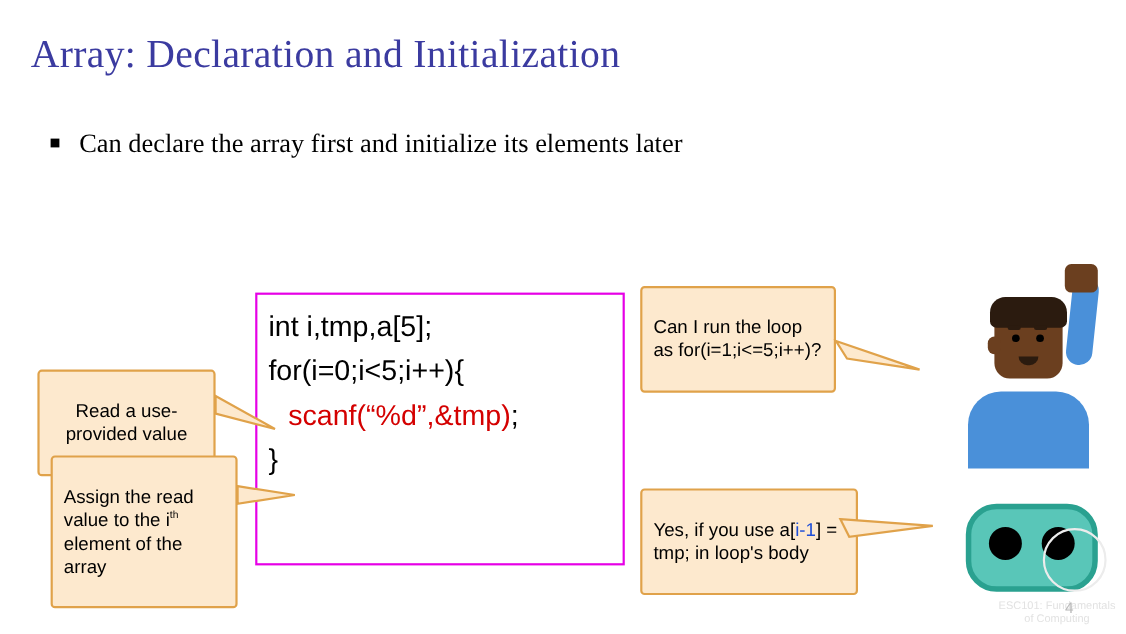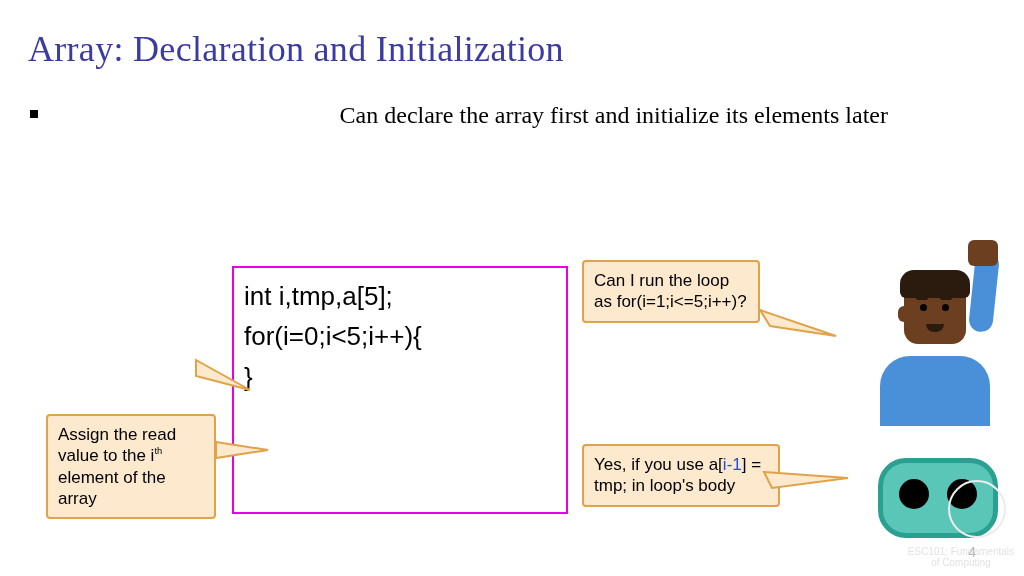--- a/index.html
+++ b/index.html
@@ -32,22 +32,21 @@
     position: absolute;
     left: 28px;
     top: 98px;
     width: 860px;
     font-size: 24px;
     line-height: 1.45;
   }
   .bullets ul {
     list-style: none;
     padding: 0;
-    margin: 0;
-    text-align: right;
+    margin: 16px;
   }
   .bullets li {
     position: relative;
     padding-left: 28px;
     margin-bottom: 10px;
   }
   .bullets li::before {
     content: "";
     position: absolute;
     left: 2px;
@@ -76,21 +75,21 @@
     display: block;
   }
   .callout {
     position: absolute;
     background: #fde9ce;
     border: 2px solid #e0a24a;
     border-radius: 4px;
     font-family: Arial, Helvetica, sans-serif;
     font-size: 17px;
     line-height: 1.25;
-    padding: 8px 10px;
+    padding: 25px 10px;
     box-sizing: border-box;
   }
   .callout.c1 { left: 34px;  top: 336px; width: 162px; text-align: center; }
   .callout.c2 { left: 46px;  top: 414px; width: 170px; }
   .callout.c3 { left: 582px; top: 260px; width: 178px; }
   .callout.c4 { left: 582px; top: 444px; width: 198px; }
   sup { font-size: 0.55em; line-height: 0; }
   .mono { font-family: Arial, Helvetica, sans-serif; }
 
   
@@ -259,23 +258,28 @@
     <ul>
       <li>
         <span>Can declare the array first and initialize its elements later</span>
       </li>
     </ul>
   </div>
 
   <div class="codebox">
     <div>int i,tmp,a[5];</div>
     <div>for(i=0;i&lt;5;i++){</div>
+    <span class="indent"><span class="red">scanf(“%d”,&amp;tmp)</span><span>;</span></span>
     <div>}</div>
   </div>
 
+  <div class="callout c1">
+    <span style="white-space: pre-line;">Read a use-
+provided value</span>
+  </div>
 
   <div class="callout c2">
     <span>Assign the read value to the i</span><sup>th</sup><span> element of the array</span>
   </div>
 
   <div class="callout c3">
     <span>Can I run the loop as </span><span class="mono">for(i=1;i&lt;=5;i++)?</span>
   </div>
 
   <div class="callout c4">

